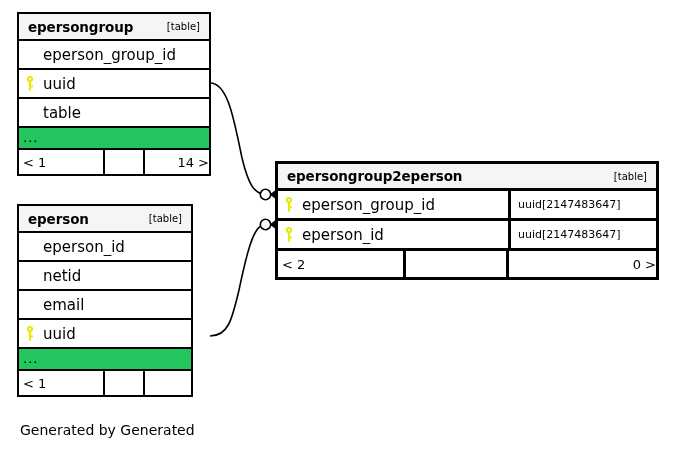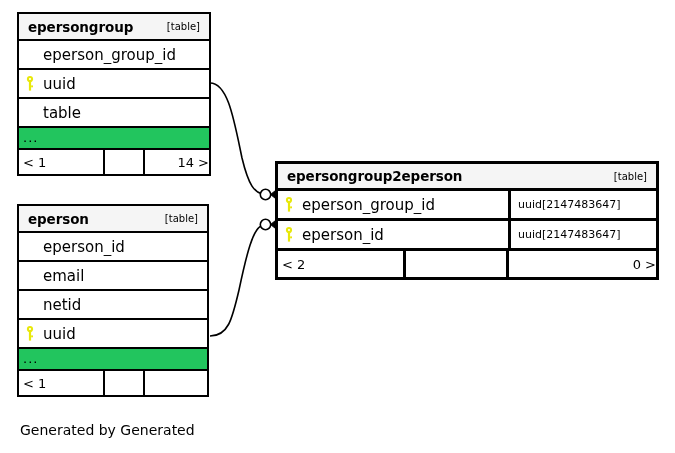--- a/index.html
+++ b/index.html
@@ -221,40 +221,40 @@
 
     <div class="tbl-ellipsis">...</div>
 
     <div class="tbl-footer">
       <span class="foot-cell foot-left" style="width:84px;">&lt; 1</span>
       <span class="foot-cell foot-mid" style="width:42px;"></span>
       <span class="foot-cell foot-right" style="flex:1 1 auto;">14 &gt;</span>
     </div>
   </div>
 
-  <div class="table-box" style="left:17px; top:204px; width:192px;">
+  <div class="table-box" style="left:17px; top:204px; width:176px;">
 
     <div class="tbl-header">
       <span class="tbl-name">eperson</span>
       <span class="tbl-kind">[table]</span>
     </div>
 
     <div class="tbl-row">
       <span class="col-key"></span>
       <span class="col-name">eperson_id</span>
     </div>
 
     <div class="tbl-row">
       <span class="col-key"></span>
+      <span class="col-name">netid</span>
+    </div>
+
+    <div class="tbl-row">
+      <span class="col-key"></span>
       <span class="col-name">email</span>
-    </div>
-
-    <div class="tbl-row">
-      <span class="col-key"></span>
-      <span class="col-name">netid</span>
     </div>
 
     <div class="tbl-row">
       <span class="col-key">
         <svg class="key-icon" viewBox="0 0 9 15">
           <circle cx="4" cy="3.1" r="3.1" fill="#e8e80a"></circle>
           <circle cx="4" cy="3.0" r="1.05" fill="#ffffff"></circle>
           <rect x="2.9" y="5" width="2.2" height="9.6" fill="#e8e80a"></rect>
           <rect x="5.1" y="9.4" width="1.9" height="1.9" fill="#e8e80a"></rect>
         </svg>

